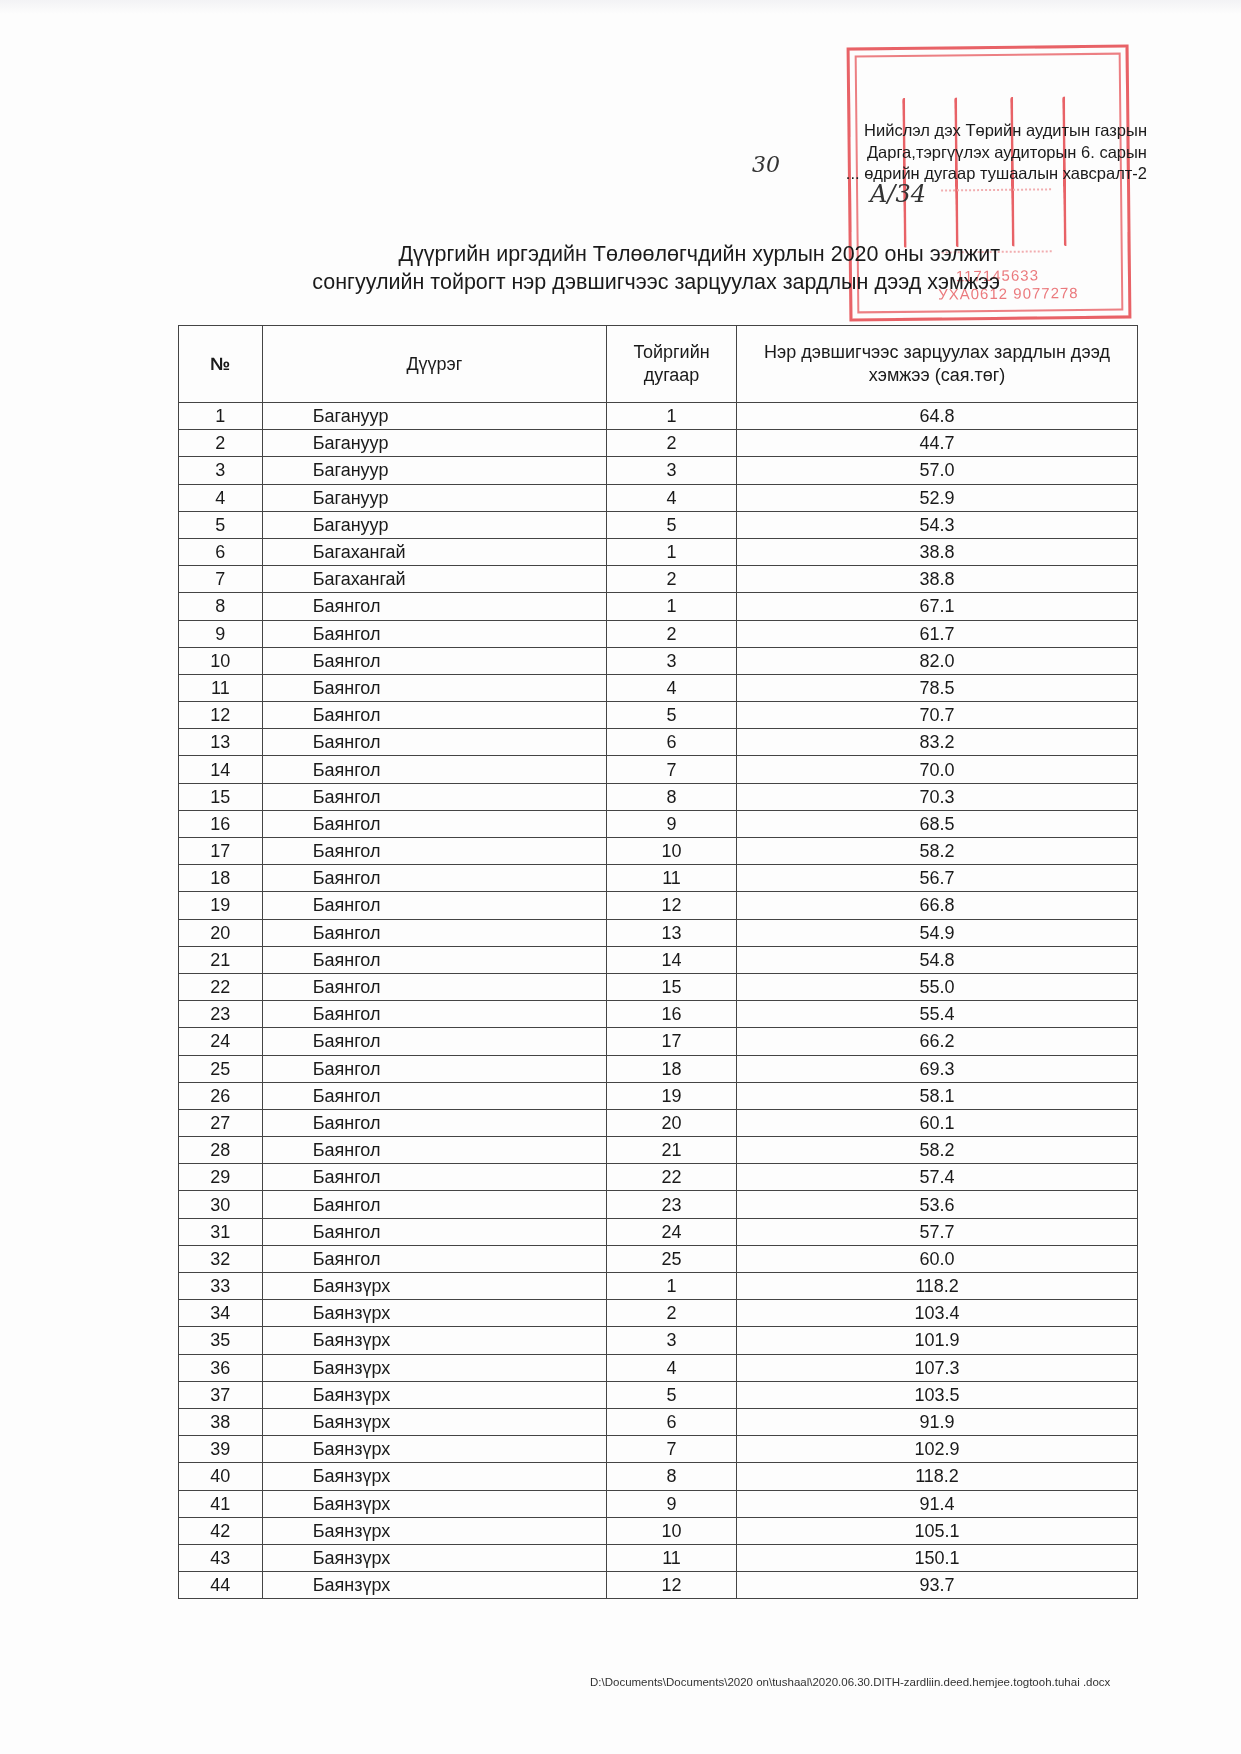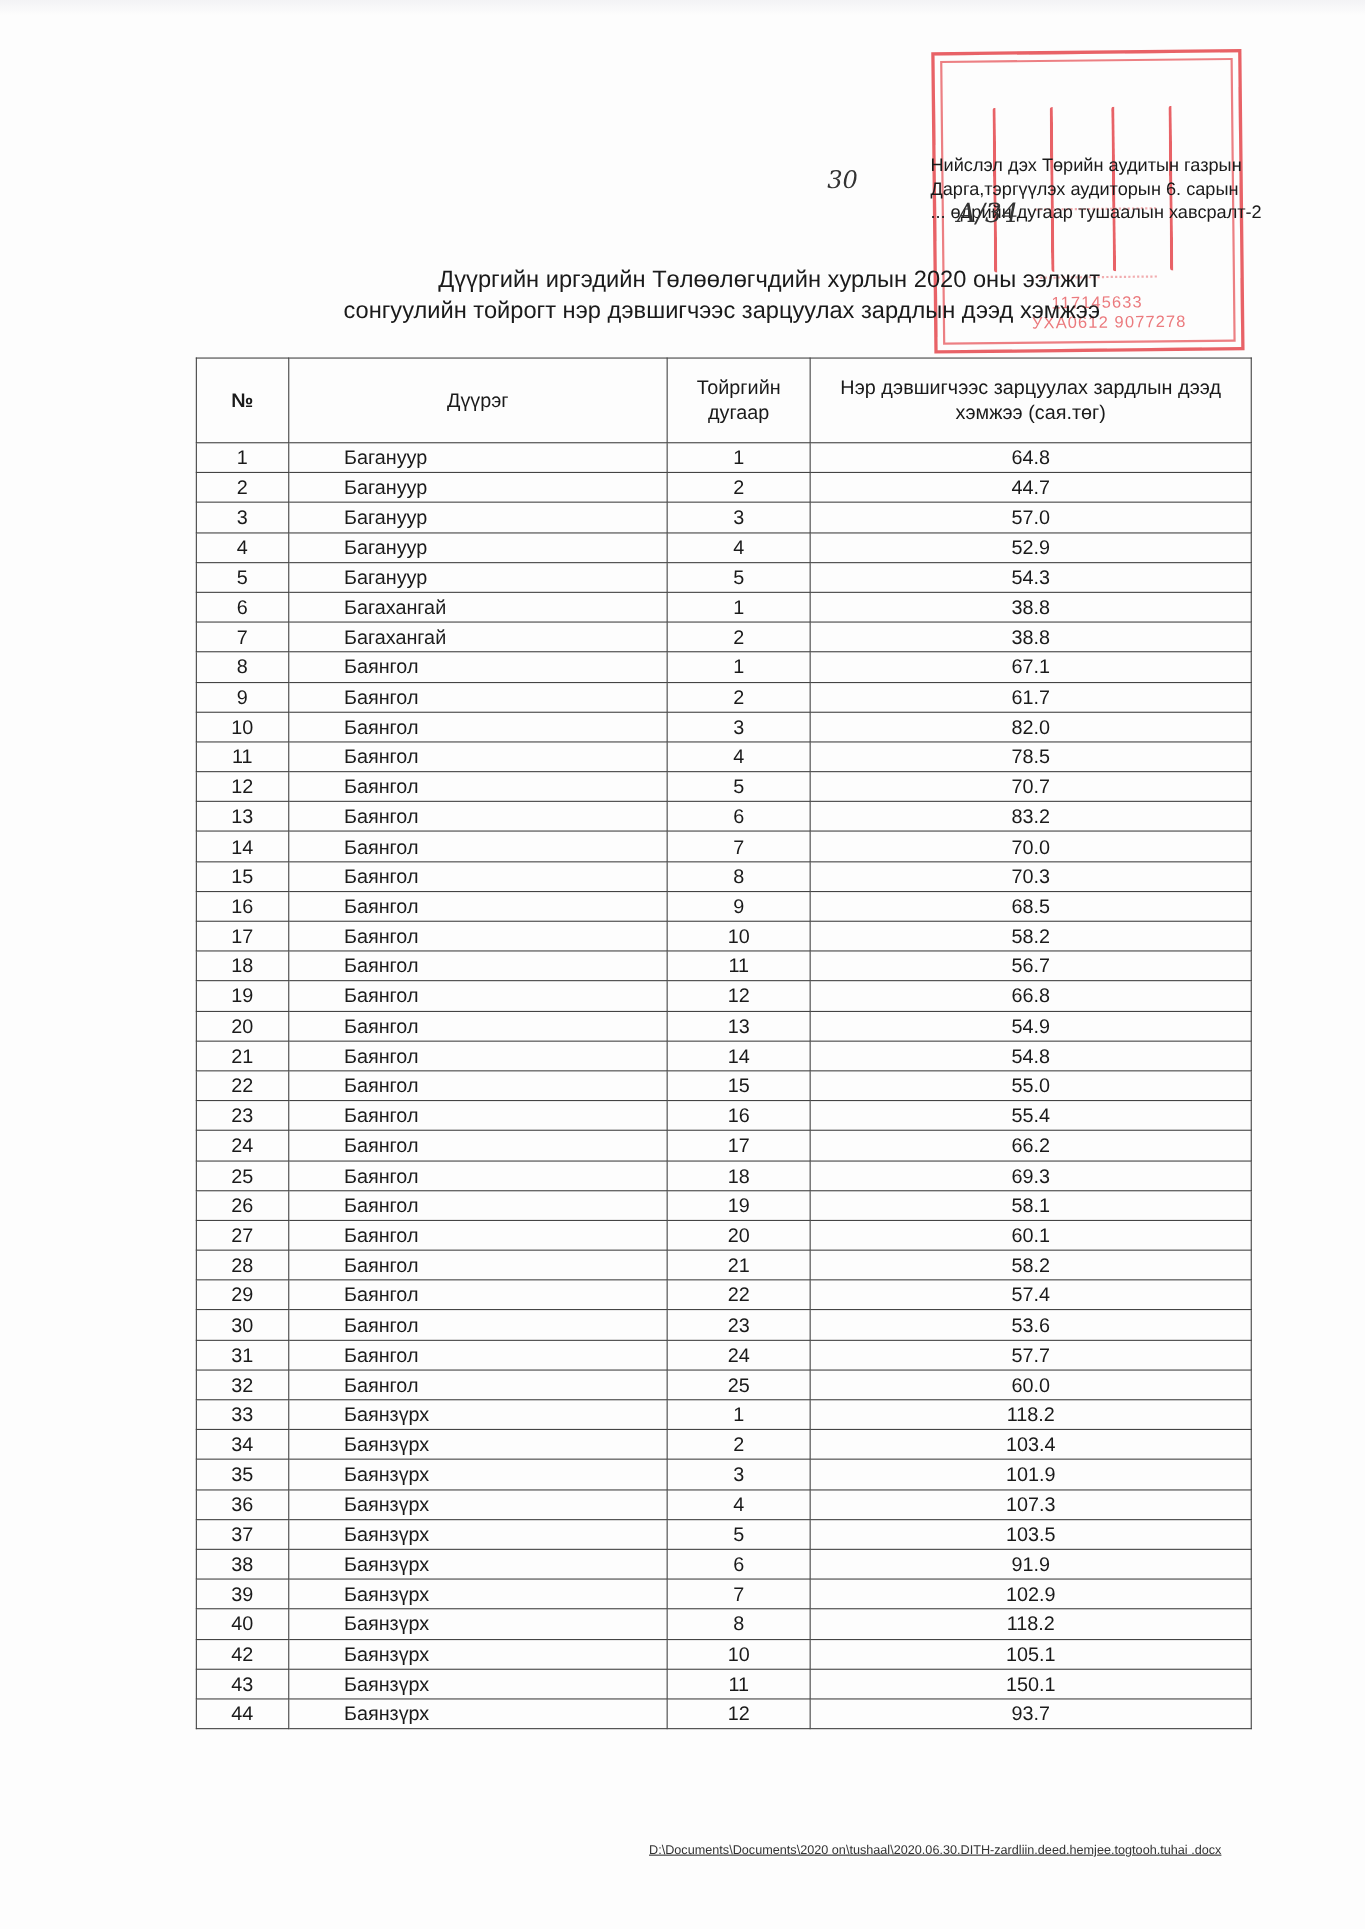--- a/index.html
+++ b/index.html
@@ -34,23 +34,22 @@
     }
     .stamp .code1 { left: 104px; top: 218px; text-align: right; }
     .stamp .code2 { left: 86px; top: 236px; }
     .stamp .scrib {
       position: absolute; left: 90px; top: 140px; width: 110px; height: 60px;
       border-top: 2px dotted #f0a0a3; border-bottom: 2px dotted #f0a0a3;
     }
     
     .approval {
       position: absolute; right: 94px; top: 120px;
-      text-align: left; font-size: 16.5px; line-height: 21.5px;
+      text-align: right; font-size: 16.5px; line-height: 21.5px;
       z-index: 2;
-      margin-top: 20px;
     }
     .hand {
       font-family: "DejaVu Serif", serif; font-style: italic;
       color: #333; font-size: 22px;
     }
     .hand-date { position: absolute; left: 752px; top: 152px; z-index: 3; }
     .hand-num { position: absolute; left: 870px; top: 180px; z-index: 3; font-size: 24px; }
     
     .title {
       position: absolute; left: 240px; top: 240px; width: 760px;
@@ -75,21 +74,21 @@
     }
     table.budget th.c-no { font-weight: bold; }
     table.budget td { height: 26.2px; line-height: 24px; }
     .c-no { width: 85px; text-align: center; }
     .c-dist { width: 301px; text-align: left; margin-left: 12px; }
     .c-dist-td { padding-left: 50px !important; }
     .c-const { width: 130px; text-align: center; }
     .c-amt { text-align: center; }
     .footer-path {
       position: absolute; left: 590px; top: 1676px;
-      font-size: 11.5px; color: #333; text-decoration: underline;
+      font-size: 11.5px; color: #333;
     }
   </style>
 </head>
 <body>
 
 <div class="page-shade"></div>
 
 <div class="stamp">
   <div class="mong" style="left:52px"></div>
   <div class="mong" style="left:104px"></div>
@@ -357,20 +356,26 @@
         <td class="c-const">7</td>
         <td class="c-amt">102.9</td>
       </tr>
       <tr>
         <td class="c-no">40</td>
         <td class="c-dist c-dist-td">Баянзүрх</td>
         <td class="c-const">8</td>
         <td class="c-amt">118.2</td>
       </tr>
       <tr>
+        <td class="c-no">41</td>
+        <td class="c-dist c-dist-td">Баянзүрх</td>
+        <td class="c-const">9</td>
+        <td class="c-amt">91.4</td>
+      </tr>
+      <tr>
         <td class="c-no">42</td>
         <td class="c-dist c-dist-td">Баянзүрх</td>
         <td class="c-const">10</td>
         <td class="c-amt">105.1</td>
       </tr>
       <tr>
         <td class="c-no">43</td>
         <td class="c-dist c-dist-td">Баянзүрх</td>
         <td class="c-const">11</td>
         <td class="c-amt">150.1</td>

